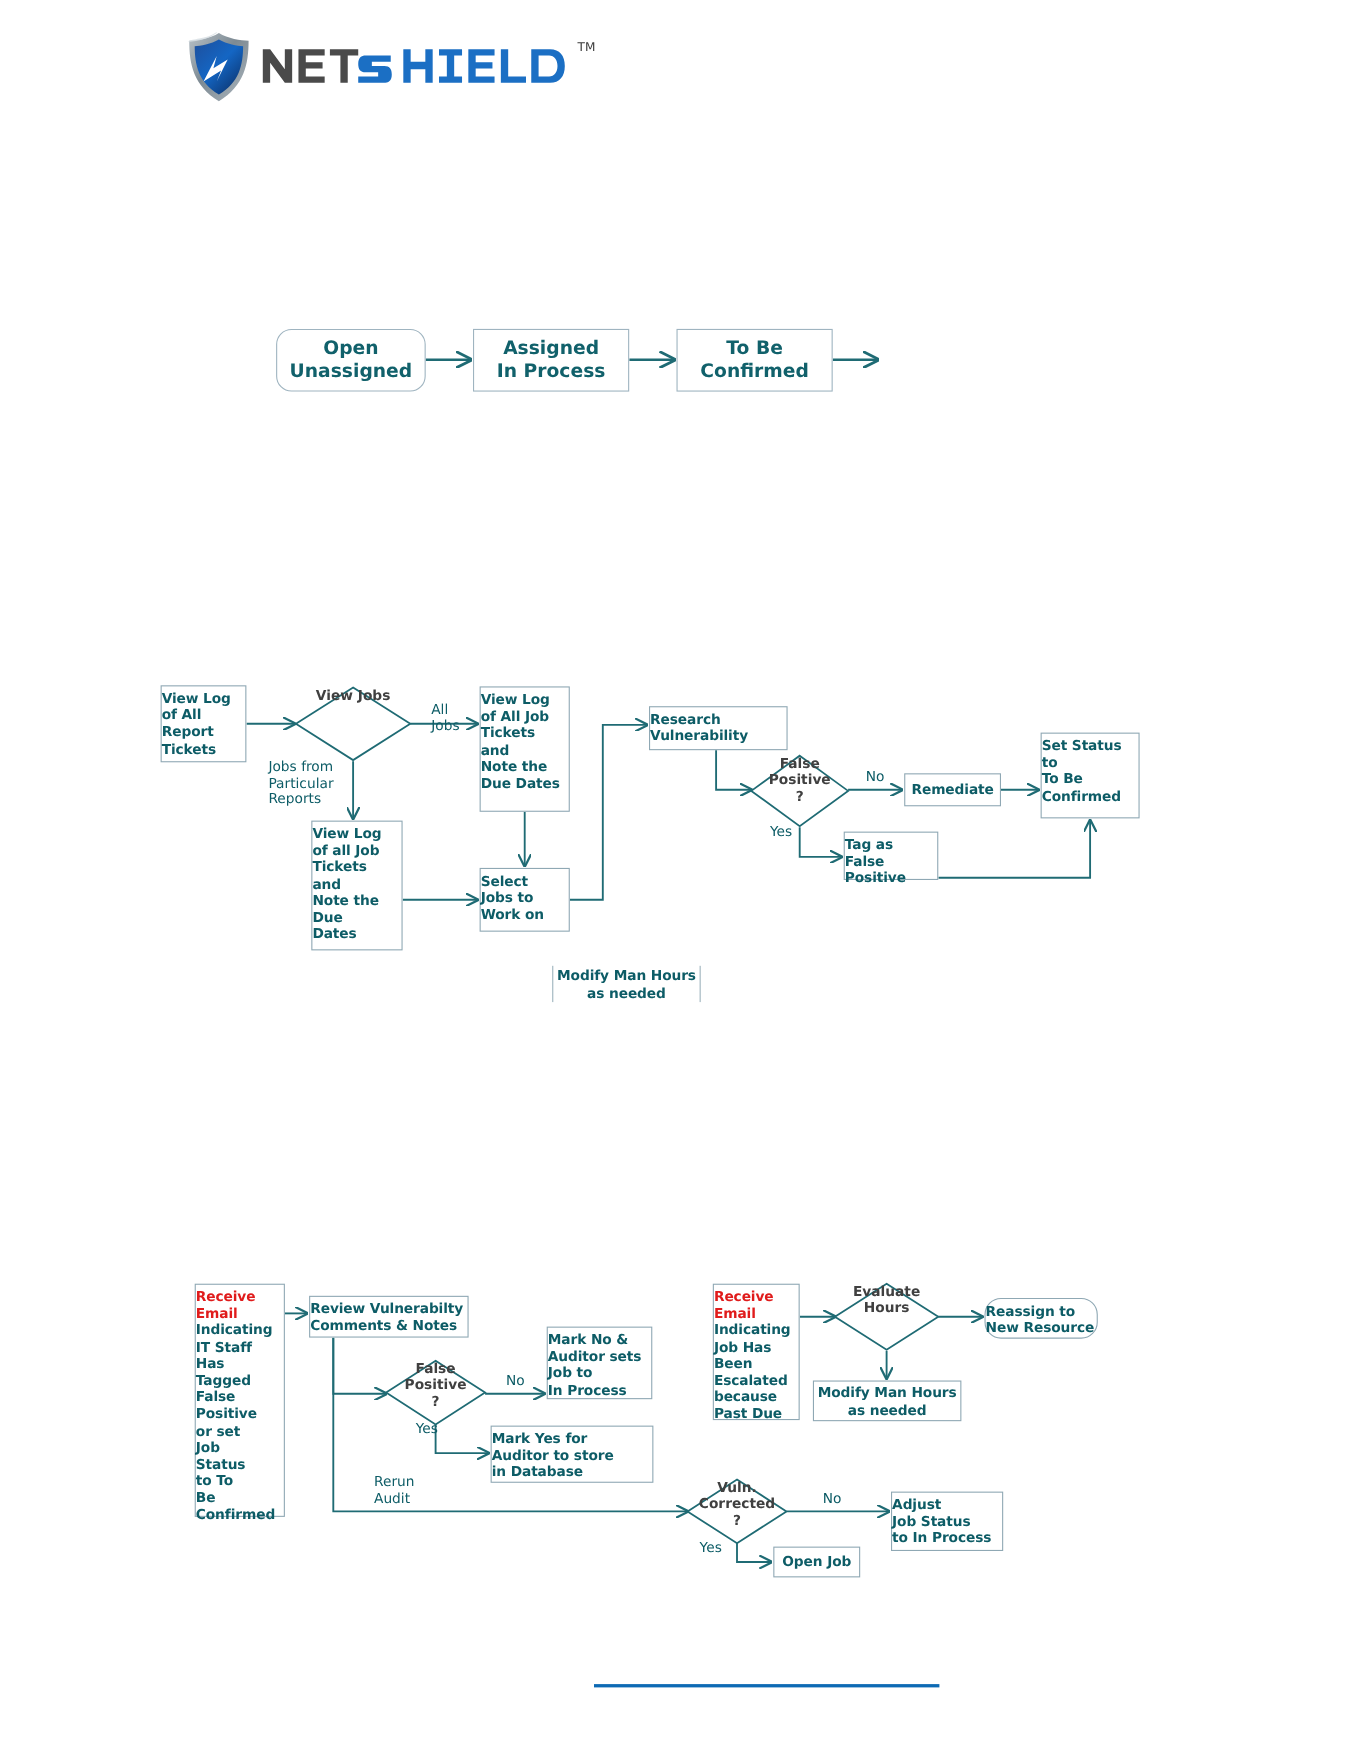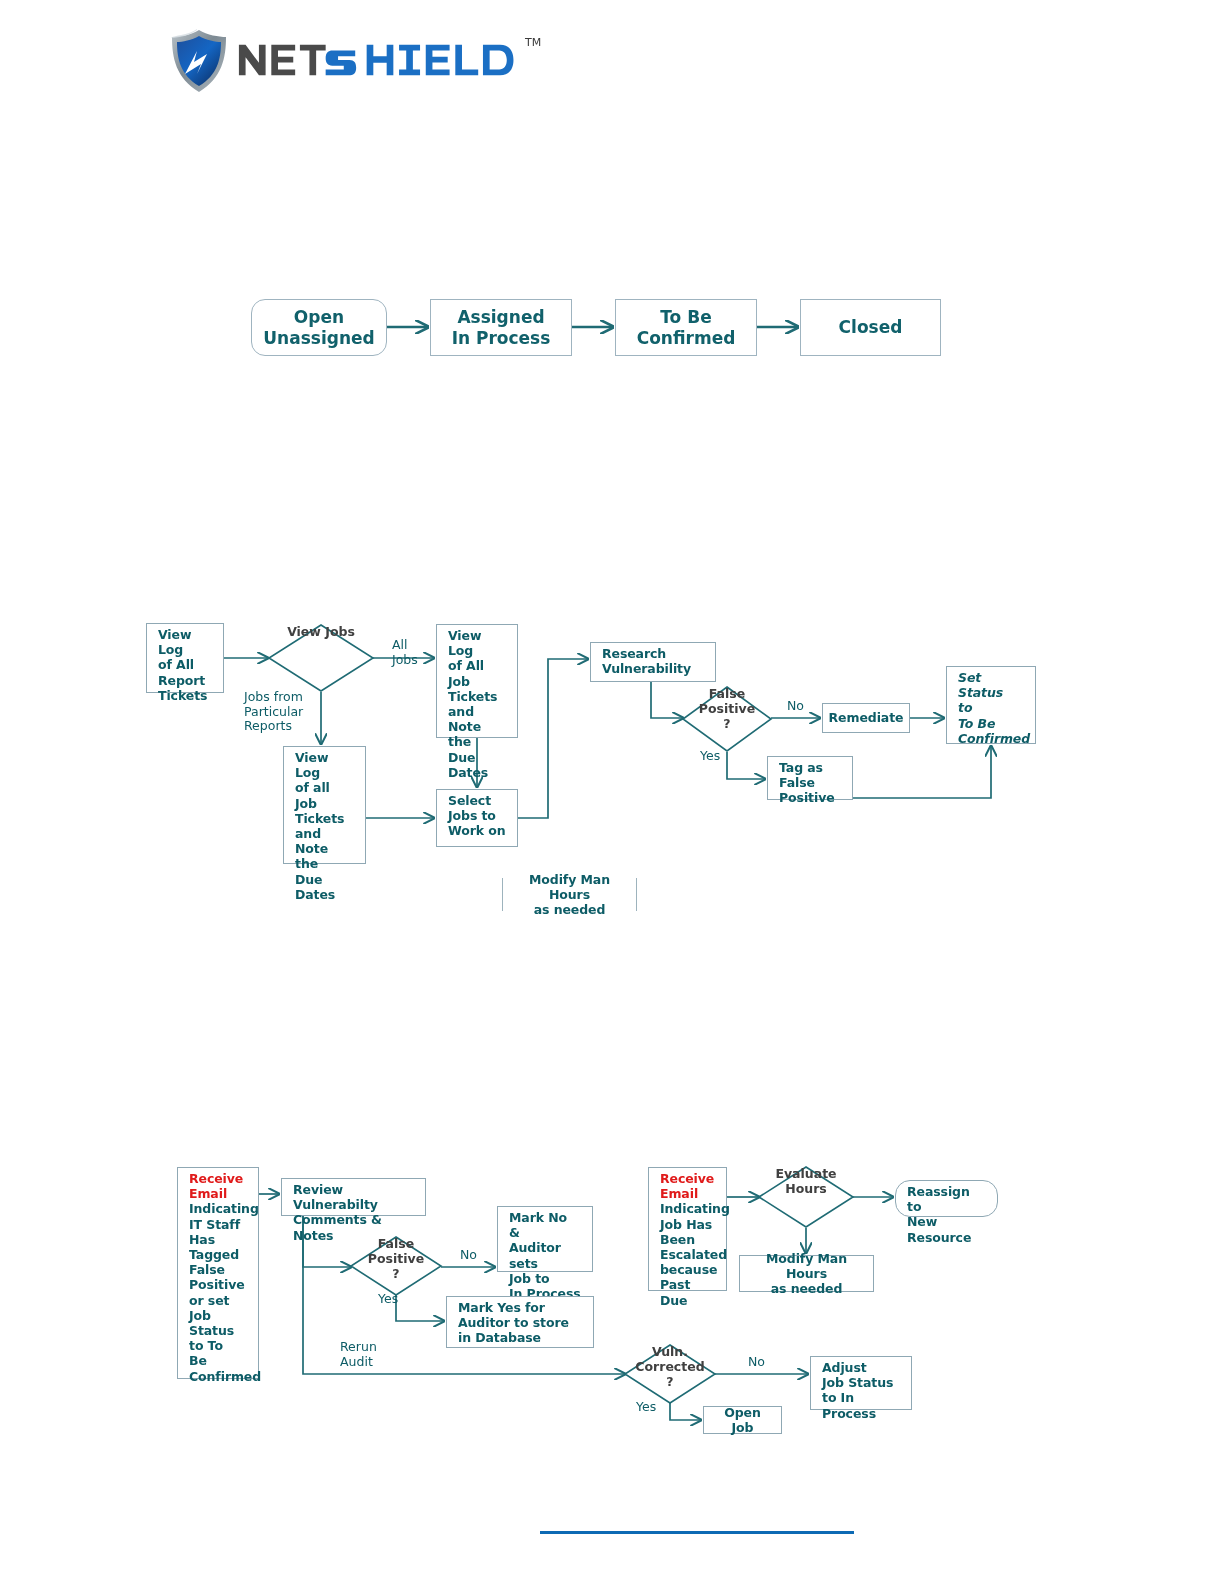--- a/index.html
+++ b/index.html
@@ -22,21 +22,21 @@
   .node{
     position:absolute;
     box-sizing:border-box;
     border:1.6px solid #8fa8b4;
     background:#ffffff;
     color:#0d5c66;
     font-weight:bold;
     font-size:12.5px;
     line-height:15.2px;
     letter-spacing:-0.1px;
-    padding:3px 11px;
+    padding:3px 0;
     font-family:"DejaVu Sans",sans-serif;
   }
   .node.center{display:flex;align-items:center;justify-content:center;text-align:center;}
   .node.left{text-align:left;}
   .node.noframe{border-top:none;border-bottom:none;border-color:#9db3bd;}
 
   .node .red{color:#e01b1b;}
 
   
   .status-box{
@@ -185,23 +185,20 @@
 Unassigned</span>
   </div>
   <div class="status-box" style="left:430px;top:299px;width:142px;height:57px;">
     <span style="white-space:pre-line">Assigned
 In Process</span>
   </div>
   <div class="status-box" style="left:615px;top:299px;width:142px;height:57px;">
     <span style="white-space:pre-line">To Be
 Confirmed</span>
   </div>
-  <div class="status-box" style="left:800px;top:299px;width:141px;height:57px;">
-    <span style="white-space:pre-line">Closed</span>
-  </div>
 
   <div class="node left" style="left:146px;top:623px;width:78px;height:70px;">
     <span style="white-space:pre-line">View Log
 of All
 Report
 Tickets</span>
   </div>
 
   <div class="diamond" style="left:268px;top:624px;width:106px;height:68px;">
     <svg width="106" height="68" viewBox="0 0 106 68">
@@ -265,21 +262,21 @@
   <div class="node center" style="left:822px;top:703px;width:88px;height:30px;">
     <span style="white-space:pre-line">Remediate</span>
   </div>
 
   <div class="node left" style="left:767px;top:756px;width:86px;height:44px;">
     <span style="white-space:pre-line">Tag as
 False
 Positive</span>
   </div>
 
-  <div class="node left" style="left:946px;top:666px;width:90px;height:78px;font-style:italic;">
+  <div class="node left" style="left:946px;top:666px;width:90px;height:78px;">
     <span style="white-space:pre-line">Set Status
 to
 To Be
 Confirmed</span>
   </div>
 
   <div class="node center noframe" style="left:502px;top:878px;width:135px;height:33px;">
     <span style="white-space:pre-line">Modify Man Hours
 as needed</span>
   </div>

